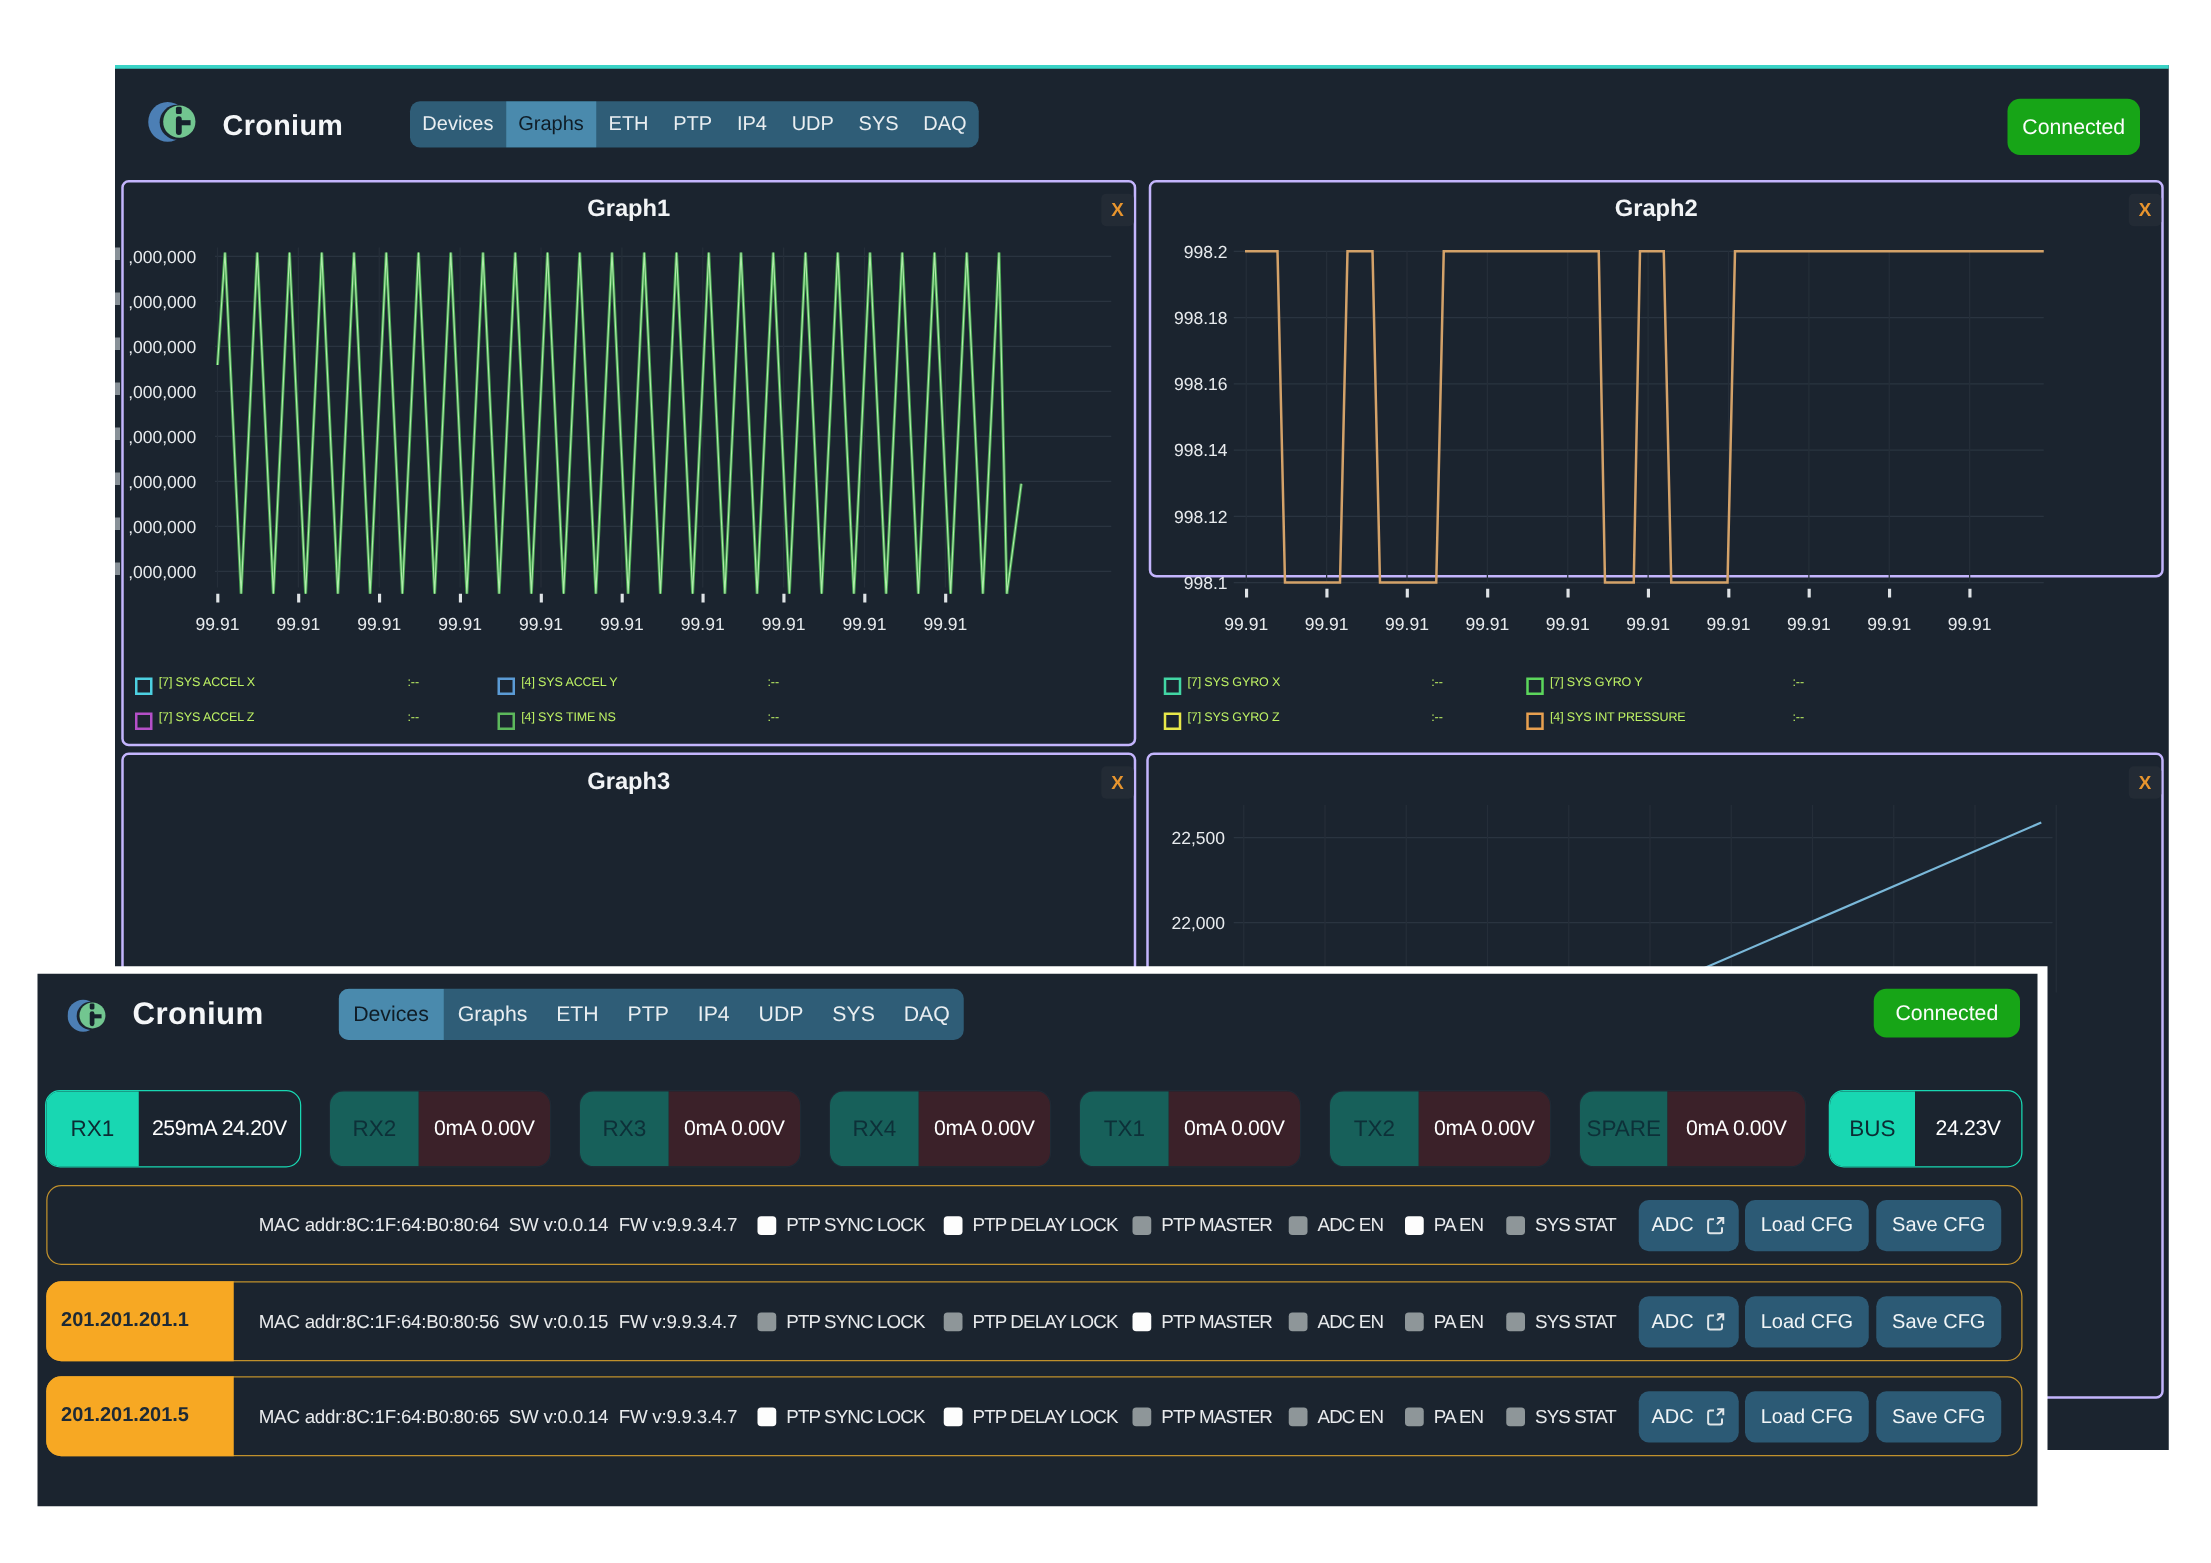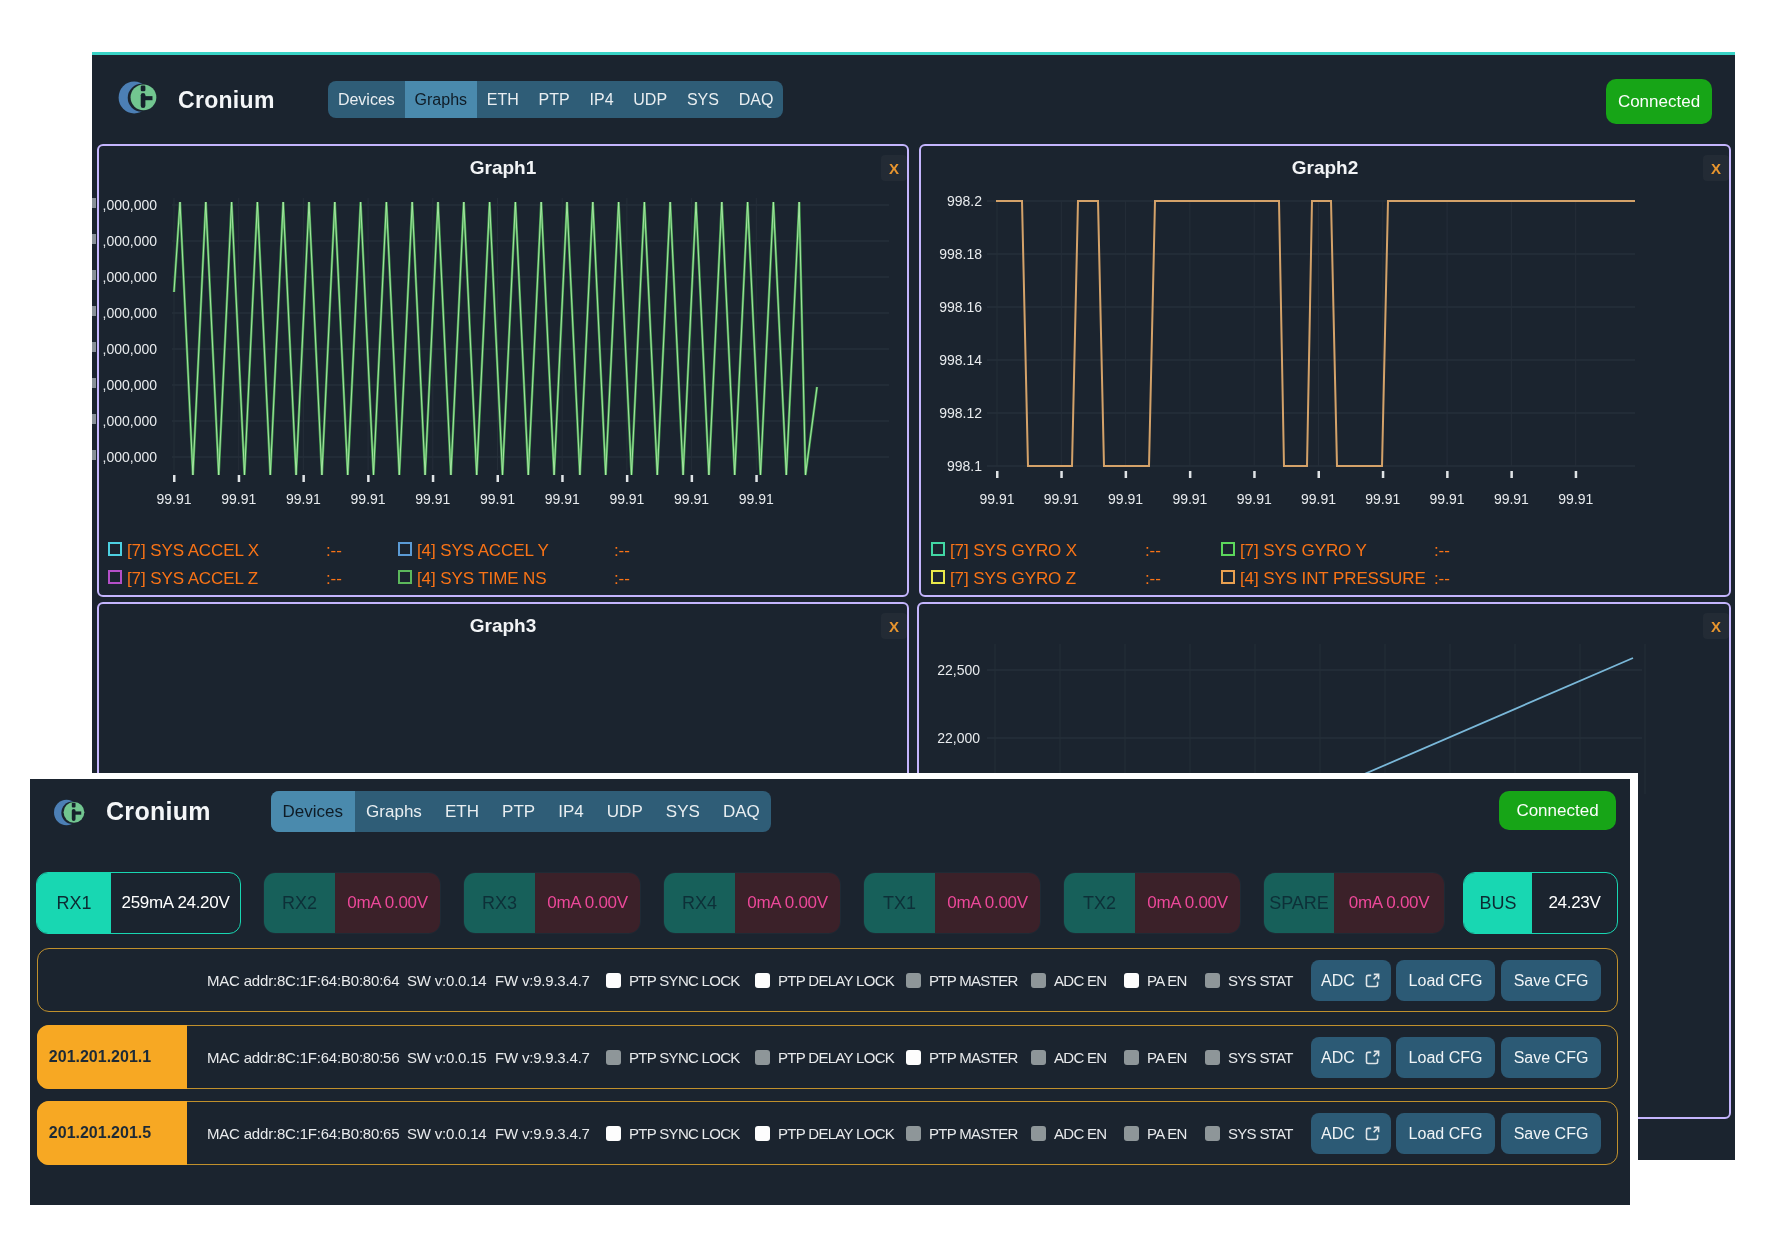--- a/index.html
+++ b/index.html
@@ -12,30 +12,30 @@
 .tab.on{background:#4a8aad;color:#0f1c26}
 .conn{position:absolute;background:#17a517;color:#fbfdfb;border-radius:10px;display:flex;align-items:center;justify-content:center;font-size:17px}
 .panel{position:absolute;border:2px solid #c4b5fd;border-radius:6px}
 .ptitle{position:absolute;width:100%;text-align:center;top:11px;color:#f2f4f6;font-size:19px;font-weight:bold}
 .xbtn{position:absolute;width:26px;height:26px;top:9px;background:#232b35;border-radius:4px;color:#e8952e;font-weight:bold;font-size:15px;display:flex;align-items:center;justify-content:center}
 .gsvg{position:absolute;left:0;top:0}
 .gl{stroke:#2a3440;stroke-width:1}
 .gl2{stroke:#252e39;stroke-width:1}
 .axt{fill:#e8ebee;font-size:14px;font-family:"Liberation Sans",sans-serif}
 .lsq{position:absolute;width:14px;height:14px;border:2.5px solid}
-.ltx{position:absolute;color:#f97316;font-size:17px;letter-spacing:-0.1px}
+.ltx{position:absolute;color:#bef264;font-size:10px;letter-spacing:-0.1px}
 .chip{position:absolute;top:93px;height:62px;border-radius:12px;display:flex;overflow:hidden}
 .cb{border:1px solid #18d7b2}
 .cd{border:1px solid #1f2a35}
 .cl{display:flex;align-items:center;justify-content:center;font-weight:normal;font-size:18px}
 .clb{background:#18d7b2;color:#0c2b33}
 .cld{background:#17605a;color:#0d3038}
 .cv{flex:1;display:flex;align-items:center;justify-content:center;font-size:17px;letter-spacing:-0.3px}
 .cvb{color:#fff}
-.cvd{background:#3b2129;color:#ec4899}
+.cvd{background:#3b2129;color:#ffffff}
 .drow{position:absolute;left:7px;width:1581px;height:64px;border:1px solid #c0902c;border-radius:12px}
 .dchip{position:absolute;left:-1px;top:-1px;width:150px;height:64px;background:#f7a823;border-radius:12px 0 0 12px;display:flex;align-items:center;justify-content:center;padding-right:24px;color:#1d2a36;font-weight:bold;font-size:16px}
 .dtx{position:absolute;top:23px;color:#e8eaec;font-size:15px;letter-spacing:-0.2px;white-space:nowrap}
 .citem{position:absolute;top:23px;display:flex;align-items:center}
 .cbw{width:15px;height:15px;border-radius:3px;background:#fdfdfd;display:inline-block}
 .cbg{width:15px;height:15px;border-radius:3px;background:#8e9699;display:inline-block}
 .clab{color:#e8eaec;font-size:15px;letter-spacing:-0.7px;margin-left:8px;white-space:nowrap}
 .btn{position:absolute;top:11px;height:41px;background:#2c5a75;border-radius:8px;color:#f0f4f6;font-size:16px;display:flex;align-items:center;justify-content:center}
 </style></head><body>
 <div id="bw">
@@ -129,21 +129,21 @@
       <div class="lsq" style="left:299px;top:396px;border-color:#5b9bd5"></div>
       <div class="ltx" style="left:318px;top:395px">[4] SYS ACCEL Y</div>
       <div class="ltx" style="left:515px;top:395px">:--</div>
       <div class="lsq" style="left:9px;top:424px;border-color:#b44fc8"></div>
       <div class="ltx" style="left:28px;top:423px">[7] SYS ACCEL Z</div>
       <div class="ltx" style="left:227px;top:423px">:--</div>
       <div class="lsq" style="left:299px;top:424px;border-color:#5cb85c"></div>
       <div class="ltx" style="left:318px;top:423px">[4] SYS TIME NS</div>
       <div class="ltx" style="left:515px;top:423px">:--</div>
   </div>
-  <div class="panel" style="left:827px;top:92px;width:812px;height:453px">
+  <div class="panel" style="left:827px;top:92px;width:812px;height:318px">
     <div class="ptitle">Graph2</div>
       <div class="xbtn" style="left:782px">X</div>
     <svg class="gsvg" width="812" height="453" viewBox="0 0 812 453">
         <line x1="66" y1="55" x2="714" y2="55" class="gl"></line>
         <line x1="66" y1="108" x2="714" y2="108" class="gl"></line>
         <line x1="66" y1="161" x2="714" y2="161" class="gl"></line>
         <line x1="66" y1="214" x2="714" y2="214" class="gl"></line>
         <line x1="66" y1="267" x2="714" y2="267" class="gl"></line>
         <line x1="66" y1="320" x2="714" y2="320" class="gl"></line>
         <line x1="76.0" y1="55" x2="76.0" y2="320" class="gl2"></line>

